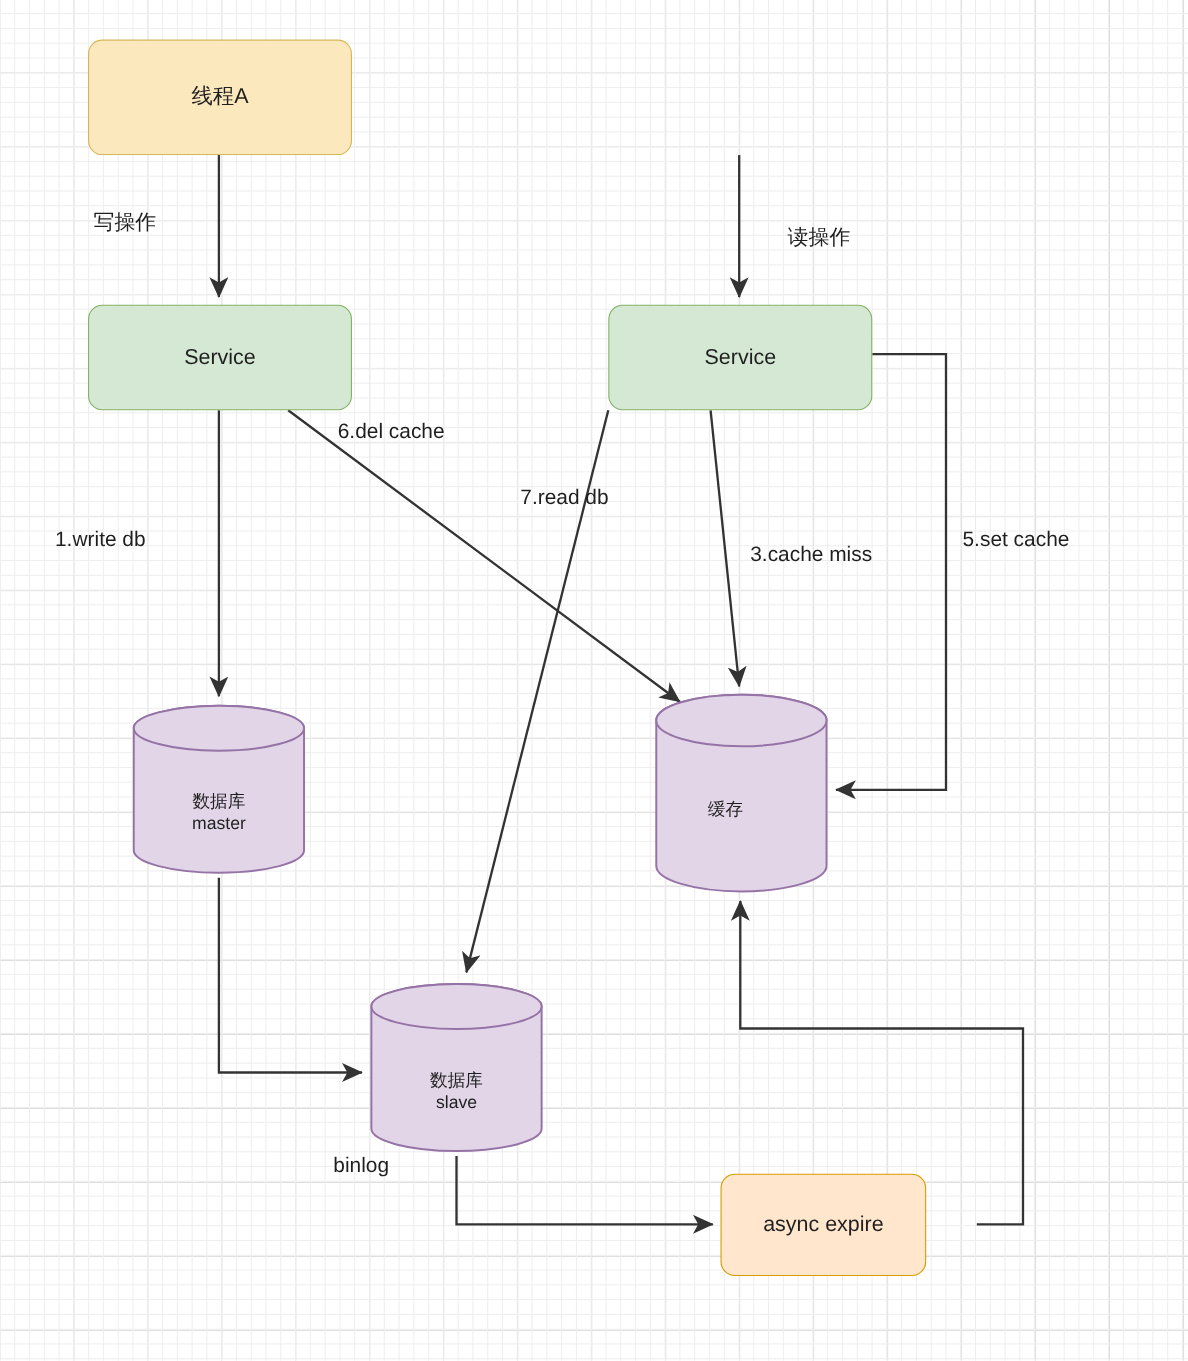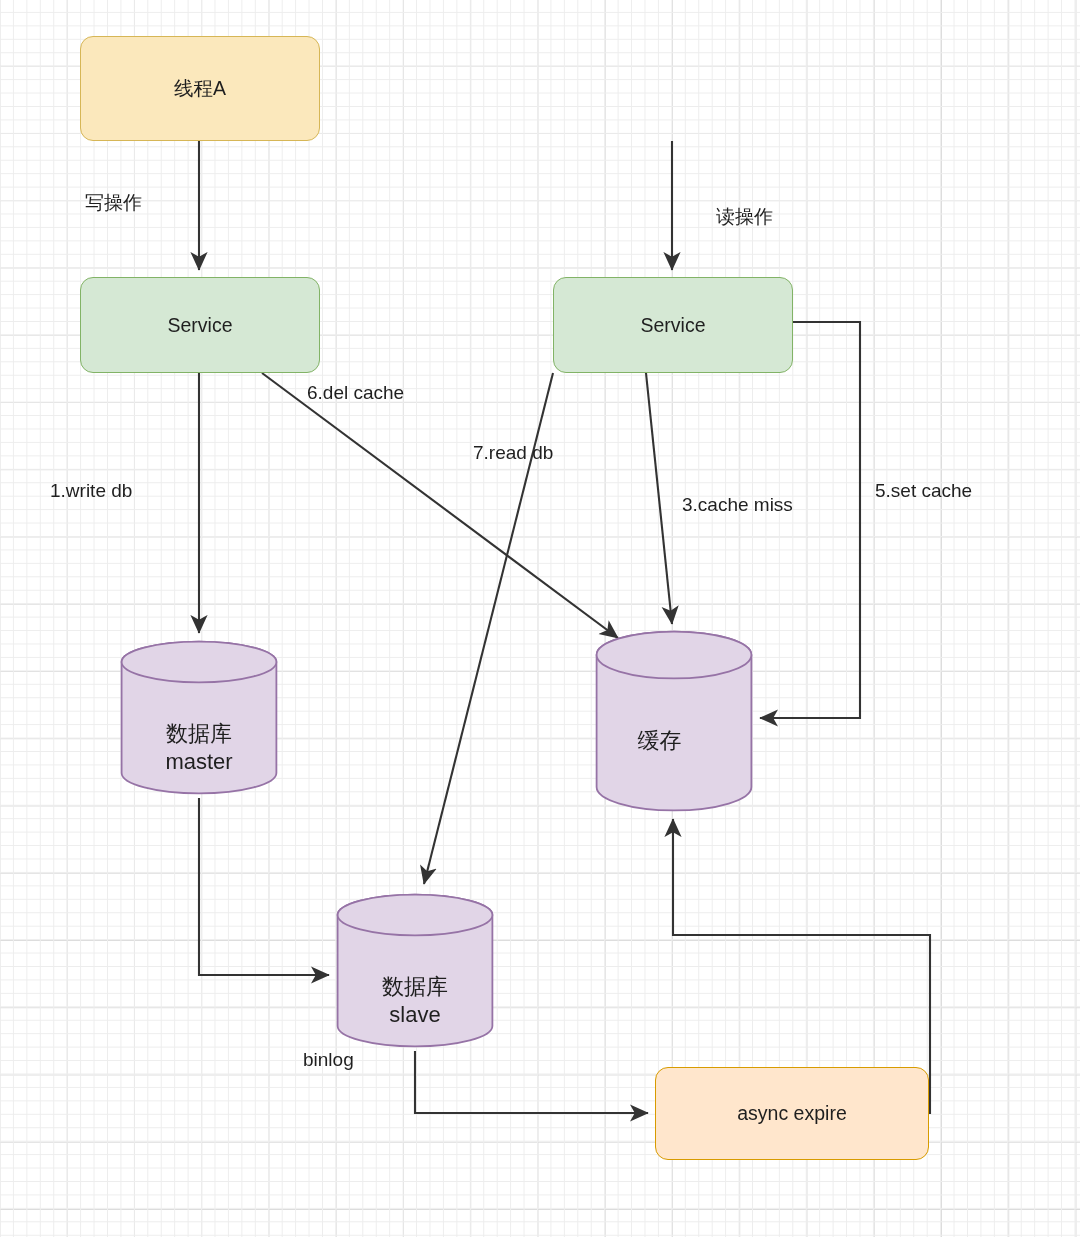--- a/index.html
+++ b/index.html
@@ -66,21 +66,21 @@
   }
   .cyl {
     position: absolute;
   }
   .cyl svg { display: block; }
   .cyl .cyl-label {
     position: absolute;
     left: 0;
     width: 100%;
     text-align: center;
-    font-size: 22px;
+    font-size: 16px;
     line-height: 1.28;
     color: #1f1f1f;
     white-space: pre-line;
   }
   .edge-label {
     position: absolute;
     font-size: 19px;
     color: #1f1f1f;
     white-space: nowrap;
     line-height: 1;
@@ -128,21 +128,21 @@
 
 
   <div class="node box service" style="left:80px;  top:277px; width:240px; height:96px;">
     <span>Service</span>
   </div>
 
   <div class="node box service" style="left:553px; top:277px; width:240px; height:96px;">
     <span>Service</span>
   </div>
 
-  <div class="node box async" style="left:655px; top:1067px; width:274px; height:93px;">
+  <div class="node box async" style="left:655px; top:1067px; width:187px; height:93px;">
     <span>async expire</span>
   </div>
 
   <div class="cyl" style="left:120px; top:640px; width:158px; height:155px;">
     <svg width="158" height="155" viewBox="0 0 158 155" xmlns="http://www.w3.org/2000/svg">
       <path d="M1.6,22 a77.4,20.4 0 0 1 154.8,0 L156.4,133 a77.4,20.4 0 0 1 -154.8,0 Z" fill="#e1d5e7" stroke="#9673a6" stroke-width="1.8"></path>
       <ellipse cx="79" cy="22" rx="77.4" ry="20.4" fill="#e1d5e7" stroke="#9673a6" stroke-width="1.8"></ellipse>
     </svg>
     <div class="cyl-label" style="top:80px;">数据库
 master</div>

